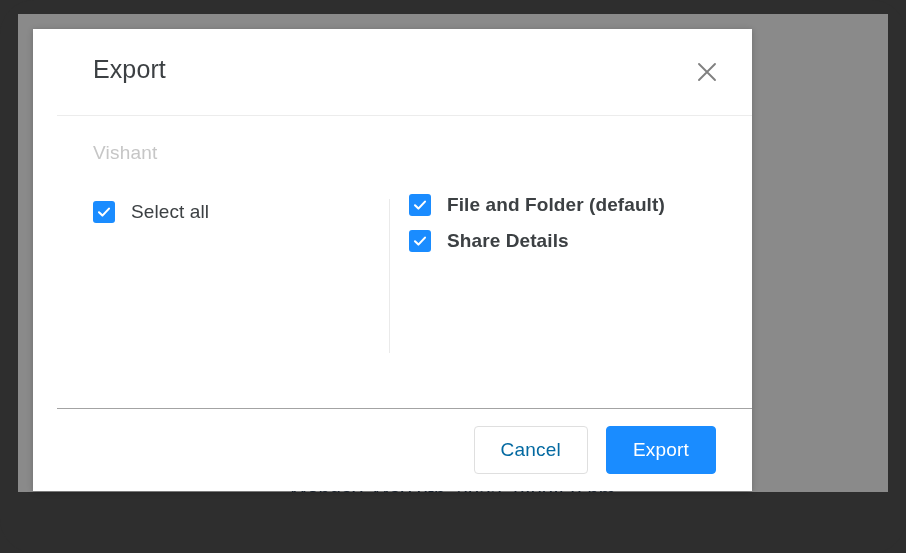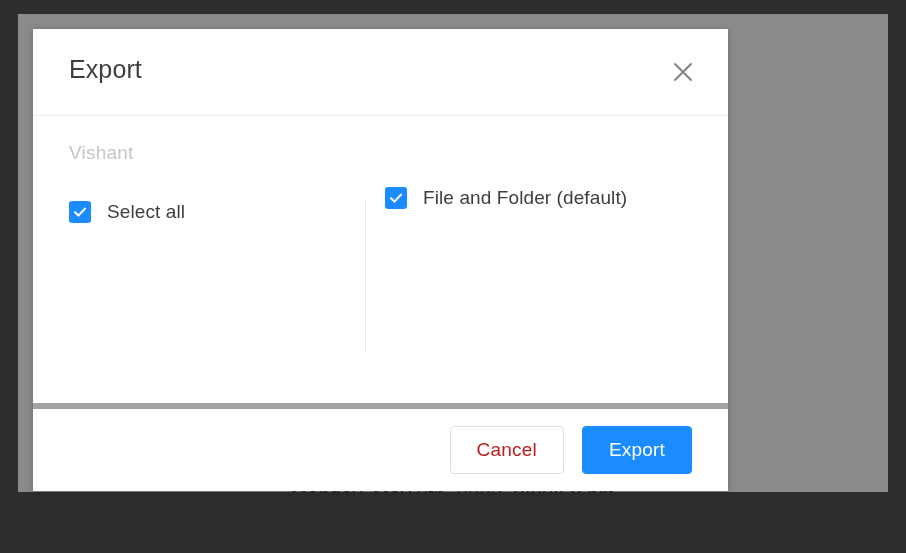--- a/index.html
+++ b/index.html
@@ -61,20 +61,21 @@
   .modal {
     position: absolute;
     left: 33px;
     top: 29px;
     width: 695px;
     height: 462px;
     background: #ffffff;
     box-shadow: 0 1px 6px rgba(0,0,0,0.22);
     display: flex;
     flex-direction: column;
+    padding-left: 24px;
   }
 
   
   .modal-header {
     position: relative;
     height: 86px;
     flex: none;
     border-bottom: 1px solid #ececec;
   }
   .modal-title {
@@ -98,21 +99,21 @@
     background: none;
     border: none;
     padding: 0;
   }
   .close-button svg { display: block; }
 
   
   .modal-body {
     position: relative;
     flex: 1 1 auto;
-    border-bottom: 6px solid #a3a3a3;
+    border-bottom: 1px solid #a3a3a3;
   }
   .owner-label {
     position: absolute;
     left: 36px;
     top: 26px;
     font-size: 19px;
     color: #c6c6c6;
     letter-spacing: 0.2px;
   }
 
@@ -126,21 +127,22 @@
   }
 
   .col-left {
     position: absolute;
     left: 36px;
     top: 85px;
   }
   .col-right {
     position: absolute;
     left: 352px;
-    top: 71px;
+    top: 78px;
+    font-weight: bold;
   }
 
   .check-row {
     display: flex;
     align-items: center;
     margin-bottom: 14px;
     cursor: pointer;
     width: max-content;
   }
   .check-row:last-child { margin-bottom: 0; }
@@ -182,21 +184,21 @@
     letter-spacing: 0.2px;
     border-radius: 4px;
     cursor: pointer;
     height: 48px;
     padding: 0 26px;
     box-sizing: border-box;
   }
   .btn-cancel {
     background: #ffffff;
     border: 1px solid #dfdfdf;
-    color: #b91c1c;
+    color: #0369a1;
     margin-right: 18px;
   }
   .btn-export {
     background: #1a8cff;
     border: 1px solid #1a8cff;
     color: #ffffff;
   }
 </style>
 </head>
 <body>
@@ -247,20 +249,30 @@
           <span class="checkbox">
             <span>
               <svg width="14" height="14" viewBox="0 0 14 14" aria-hidden="true">
                 <path d="M2 7.3 L5.4 10.6 L12 3.6" stroke="#ffffff" stroke-width="2.1" fill="none" stroke-linecap="round" stroke-linejoin="round"></path>
               </svg>
             </span>
           </span>
           <span class="check-label">File and Folder (default)</span>
         </div>
 
+        <div class="check-row">
+          <span class="checkbox">
+            <span>
+              <svg width="14" height="14" viewBox="0 0 14 14" aria-hidden="true">
+                <path d="M2 7.3 L5.4 10.6 L12 3.6" stroke="#ffffff" stroke-width="2.1" fill="none" stroke-linecap="round" stroke-linejoin="round"></path>
+              </svg>
+            </span>
+          </span>
+          <span class="check-label">Share Details</span>
+        </div>
 
 
 
       </div>
     </div>
 
     <div class="modal-footer">
       <button class="btn btn-cancel">Cancel</button>
       <button class="btn btn-export">Export</button>
     </div>

